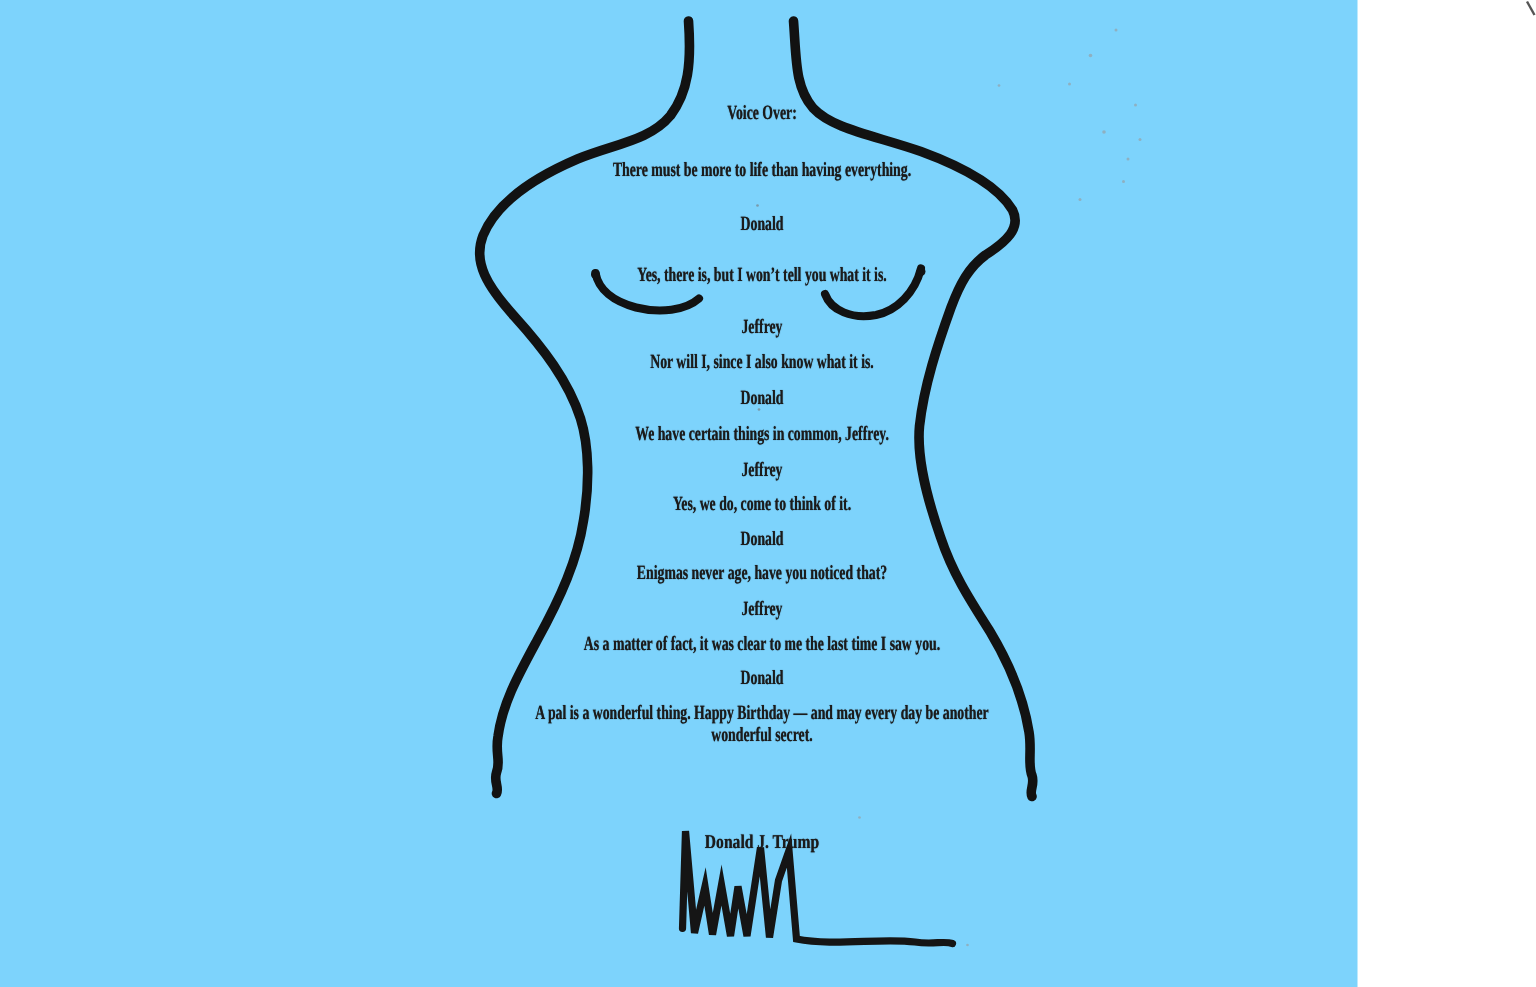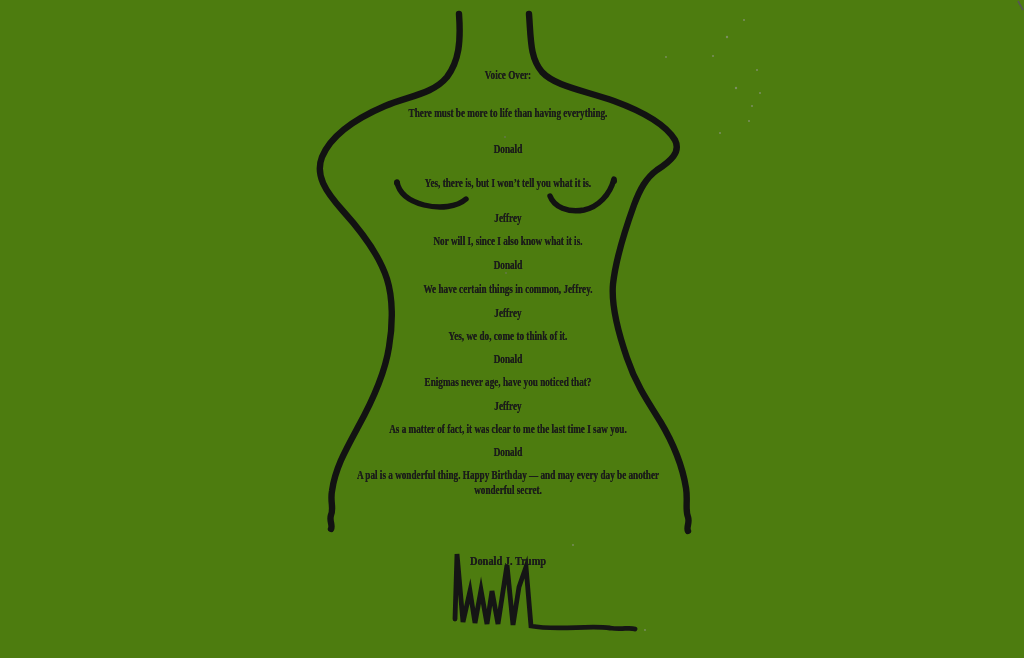--- a/index.html
+++ b/index.html
@@ -5,23 +5,23 @@
   html, body {
     margin: 0;
     padding: 0;
     width: 1024px;
     height: 658px;
     background: #ffffff;
     overflow: hidden;
   }
   .page {
     position: relative;
-    width: 1024px;
+    width: 905px;
     height: 658px;
-    background: #4d7c0f;
+    background: #7dd3fc;
     font-family: "Liberation Serif", "DejaVu Serif", serif;
   }
   .drawing-layer {
     position: absolute;
     left: 0;
     top: 0;
     width: 1024px;
     height: 658px;
     z-index: 1;
     pointer-events: none;

